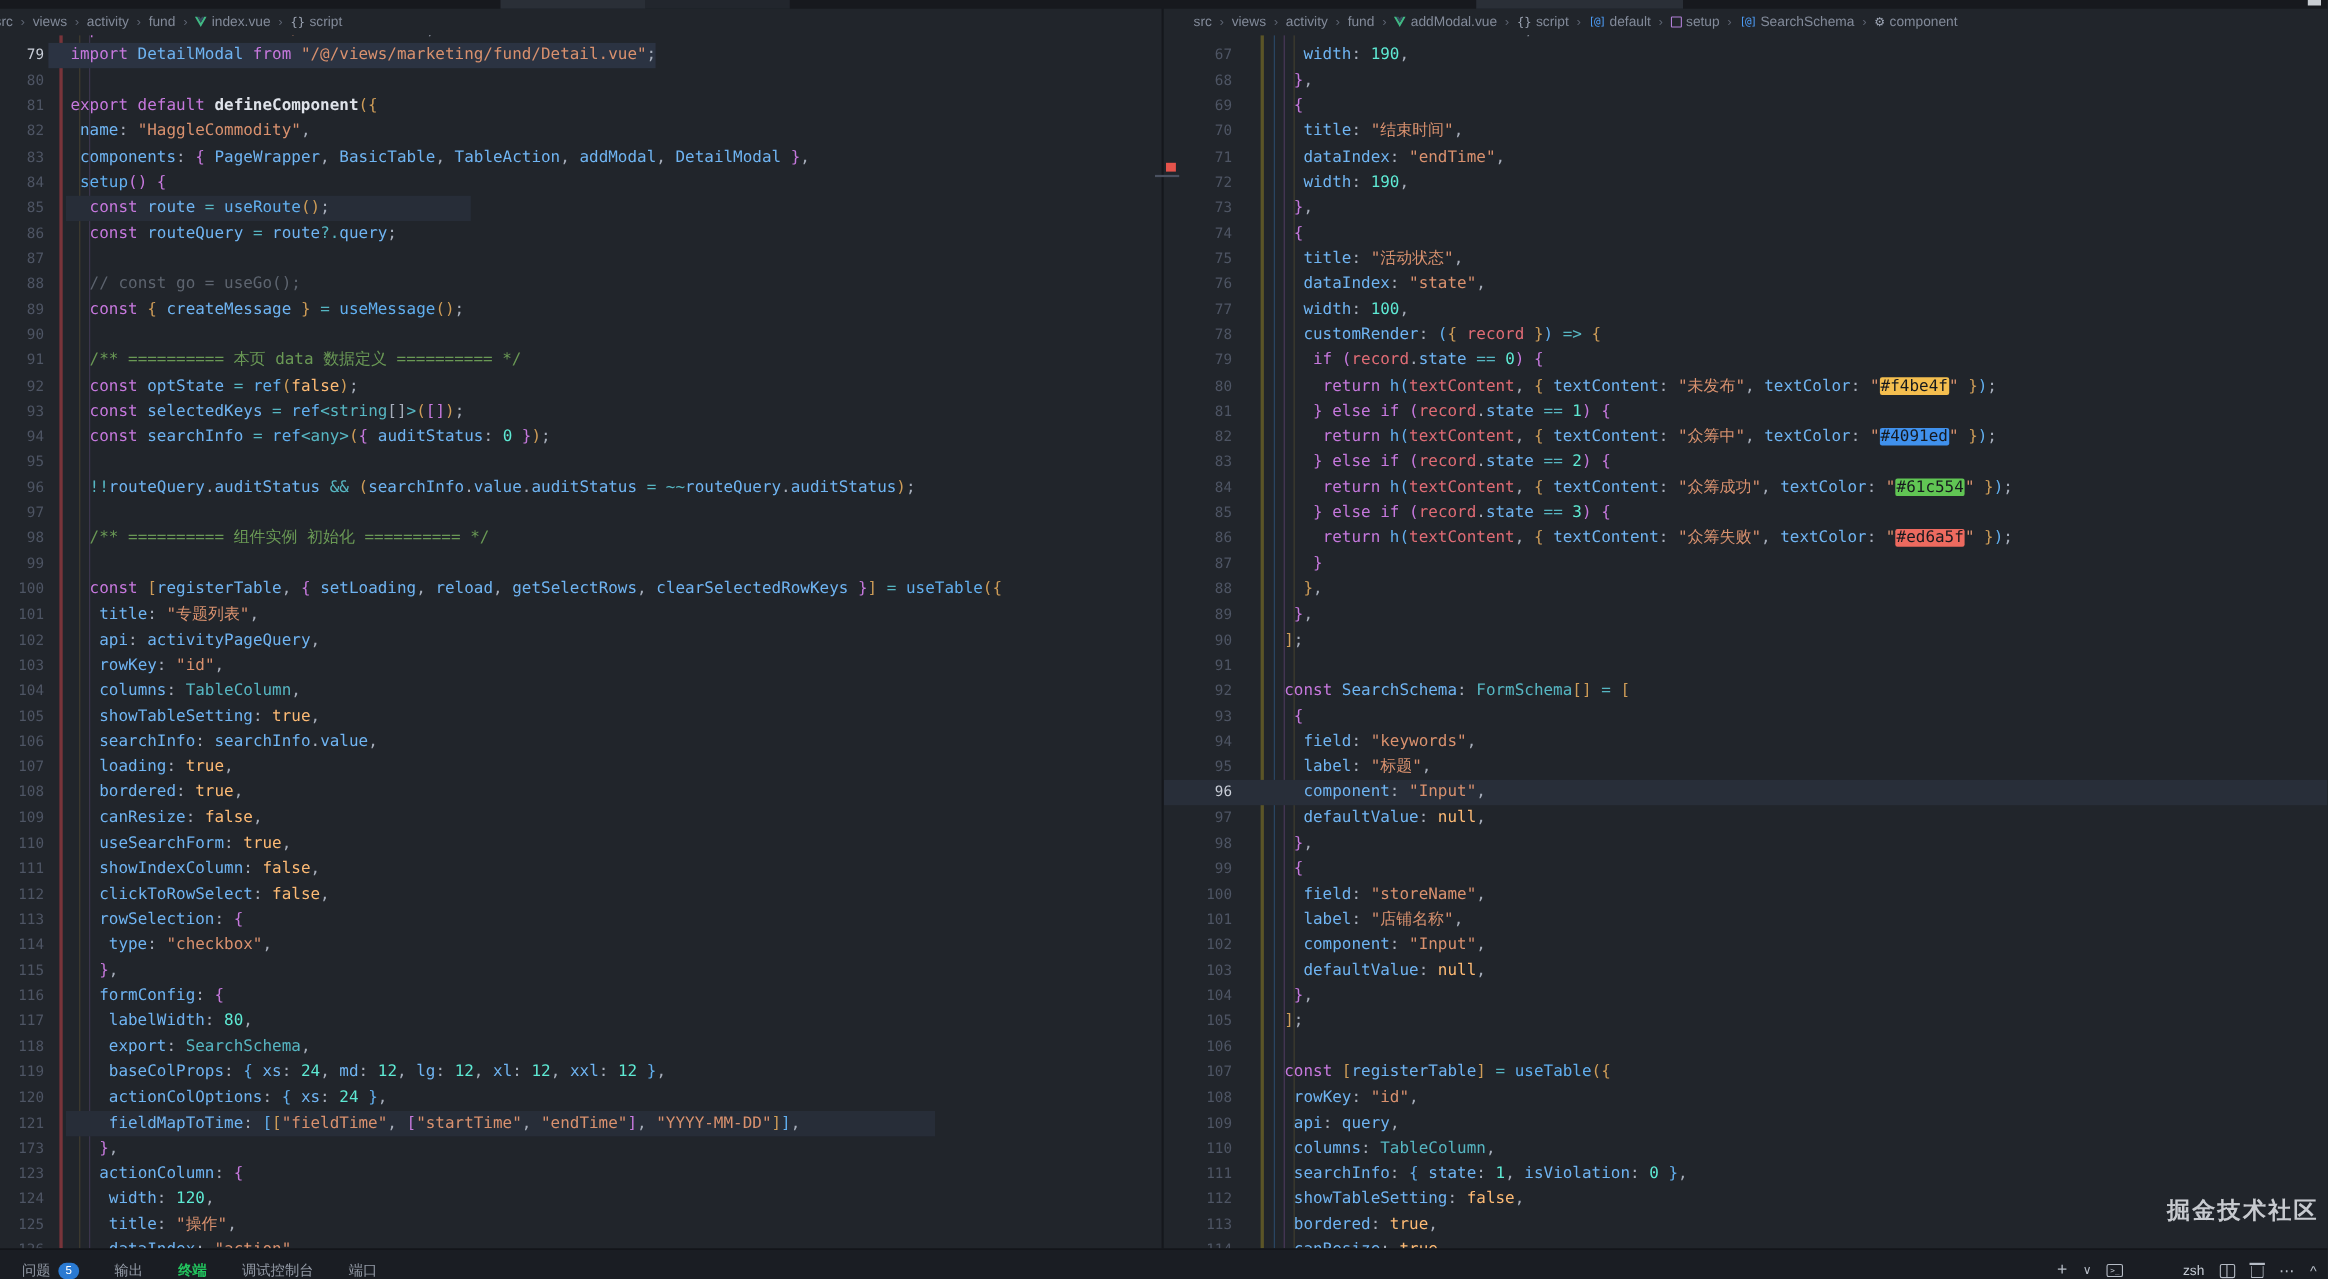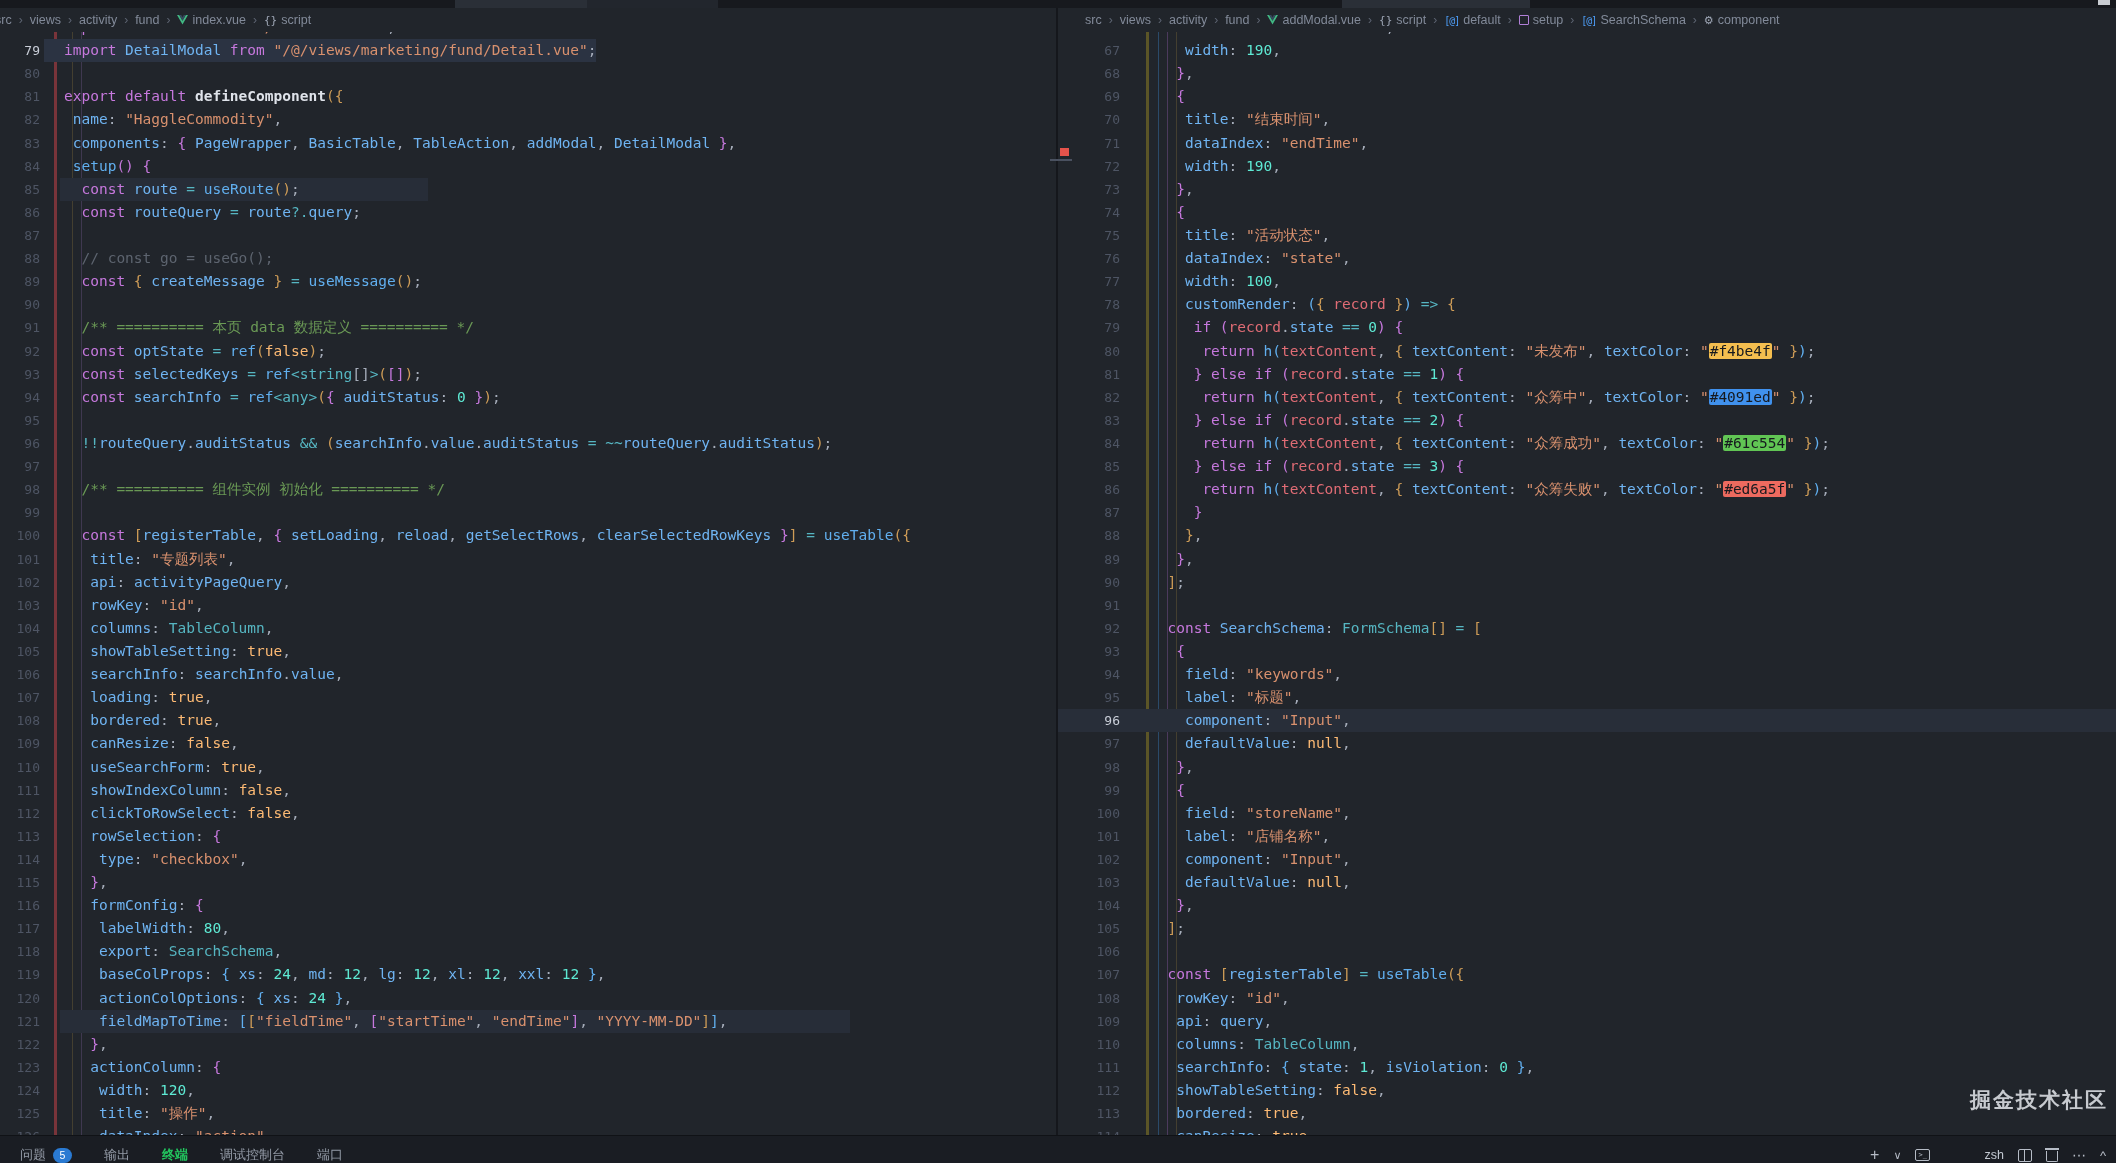--- a/index.html
+++ b/index.html
@@ -177,21 +177,21 @@
           <div class="cl"><span class="ln">112</span><span class="lc"><span class="tk-p">   </span><span class="tk-v">clickToRowSelect</span><span class="tk-p">: </span><span class="tk-b">false</span><span class="tk-p">,</span></span></div>
           <div class="cl"><span class="ln">113</span><span class="lc"><span class="tk-p">   </span><span class="tk-v">rowSelection</span><span class="tk-p">: </span><span class="tk-g2">{</span></span></div>
           <div class="cl"><span class="ln">114</span><span class="lc"><span class="tk-p">    </span><span class="tk-v">type</span><span class="tk-p">: </span><span class="tk-s">"checkbox"</span><span class="tk-p">,</span></span></div>
           <div class="cl"><span class="ln">115</span><span class="lc"><span class="tk-p">   </span><span class="tk-g2">}</span><span class="tk-p">,</span></span></div>
           <div class="cl"><span class="ln">116</span><span class="lc"><span class="tk-p">   </span><span class="tk-v">formConfig</span><span class="tk-p">: </span><span class="tk-g2">{</span></span></div>
           <div class="cl"><span class="ln">117</span><span class="lc"><span class="tk-p">    </span><span class="tk-v">labelWidth</span><span class="tk-p">: </span><span class="tk-n">80</span><span class="tk-p">,</span></span></div>
           <div class="cl"><span class="ln">118</span><span class="lc"><span class="tk-p">    </span><span class="tk-v">export</span><span class="tk-p">: </span><span class="tk-t">SearchSchema</span><span class="tk-p">,</span></span></div>
           <div class="cl"><span class="ln">119</span><span class="lc"><span class="tk-p">    </span><span class="tk-v">baseColProps</span><span class="tk-p">: </span><span class="tk-g3">{ </span><span class="tk-v">xs</span><span class="tk-p">: </span><span class="tk-n">24</span><span class="tk-p">, </span><span class="tk-v">md</span><span class="tk-p">: </span><span class="tk-n">12</span><span class="tk-p">, </span><span class="tk-v">lg</span><span class="tk-p">: </span><span class="tk-n">12</span><span class="tk-p">, </span><span class="tk-v">xl</span><span class="tk-p">: </span><span class="tk-n">12</span><span class="tk-p">, </span><span class="tk-v">xxl</span><span class="tk-p">: </span><span class="tk-n">12</span><span class="tk-g3"> }</span><span class="tk-p">,</span></span></div>
           <div class="cl"><span class="ln">120</span><span class="lc"><span class="tk-p">    </span><span class="tk-v">actionColOptions</span><span class="tk-p">: </span><span class="tk-g3">{ </span><span class="tk-v">xs</span><span class="tk-p">: </span><span class="tk-n">24</span><span class="tk-g3"> }</span><span class="tk-p">,</span></span></div>
           <div class="cl"><span class="band" style="left: 60px; width: 790px; background: rgb(39, 45, 56);"></span><span class="ln">121</span><span class="lc"><span class="tk-p">    </span><span class="tk-v">fieldMapToTime</span><span class="tk-p">: </span><span class="tk-g3">[</span><span class="tk-g1">[</span><span class="tk-s">"fieldTime"</span><span class="tk-p">, </span><span class="tk-g2">[</span><span class="tk-s">"startTime"</span><span class="tk-p">, </span><span class="tk-s">"endTime"</span><span class="tk-g2">]</span><span class="tk-p">, </span><span class="tk-s">"YYYY-MM-DD"</span><span class="tk-g1">]</span><span class="tk-g3">]</span><span class="tk-p">,</span></span></div>
-          <div class="cl"><span class="ln">122</span><span class="lc"><span class="tk-p">   </span><span class="tk-g2">}</span><span class="tk-p">,</span></span></div>
+          <div class="cl"><span class="ln">173</span><span class="lc"><span class="tk-p">   </span><span class="tk-g2">}</span><span class="tk-p">,</span></span></div>
           <div class="cl"><span class="ln">123</span><span class="lc"><span class="tk-p">   </span><span class="tk-v">actionColumn</span><span class="tk-p">: </span><span class="tk-g2">{</span></span></div>
           <div class="cl"><span class="ln">124</span><span class="lc"><span class="tk-p">    </span><span class="tk-v">width</span><span class="tk-p">: </span><span class="tk-n">120</span><span class="tk-p">,</span></span></div>
           <div class="cl"><span class="ln">125</span><span class="lc"><span class="tk-p">    </span><span class="tk-v">title</span><span class="tk-p">: </span><span class="tk-s">"操作"</span><span class="tk-p">,</span></span></div>
           <div class="cl"><span class="ln">126</span><span class="lc"><span class="tk-p">    </span><span class="tk-v">dataIndex</span><span class="tk-p">: </span><span class="tk-s">"action"</span></span></div>
         </div>
     </div>
   </section>
 
   <div class="divider"></div>
 

